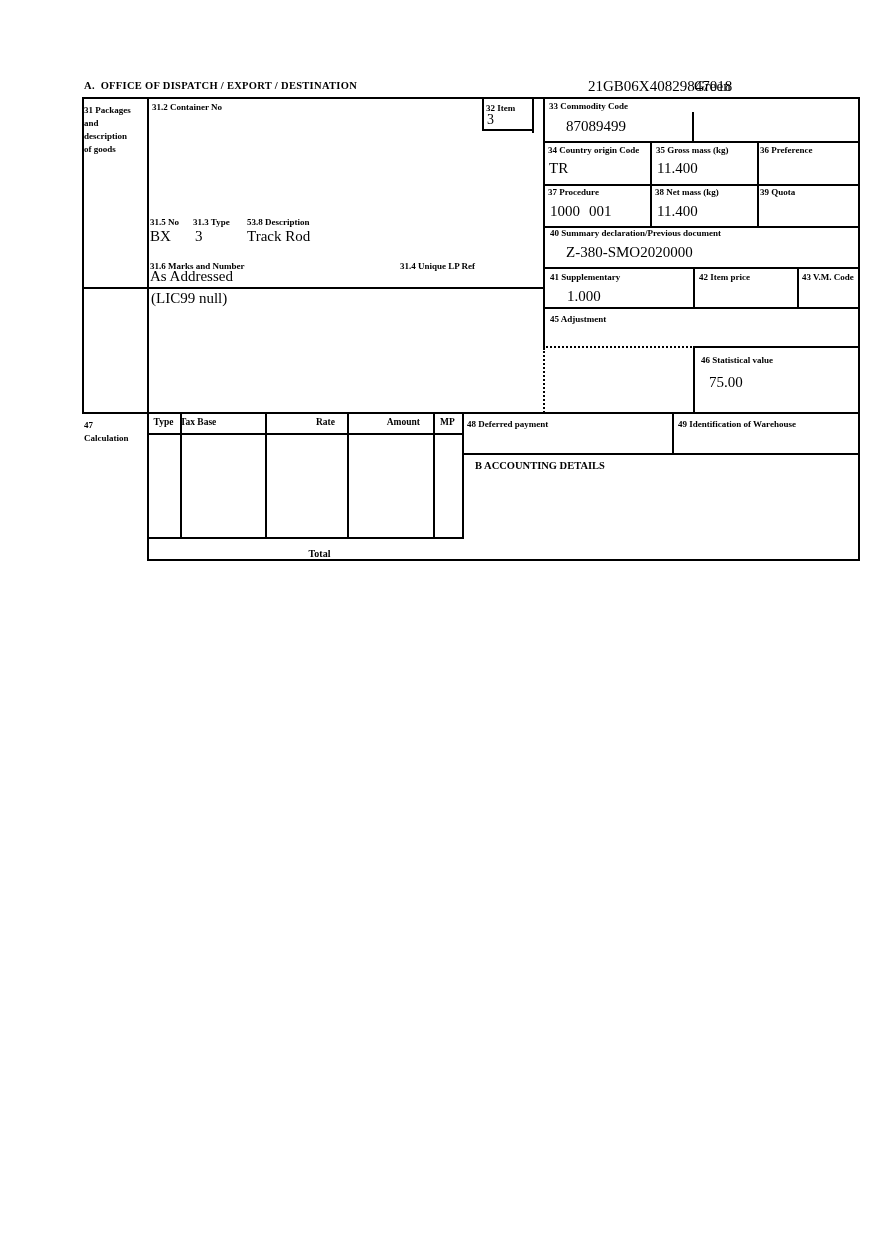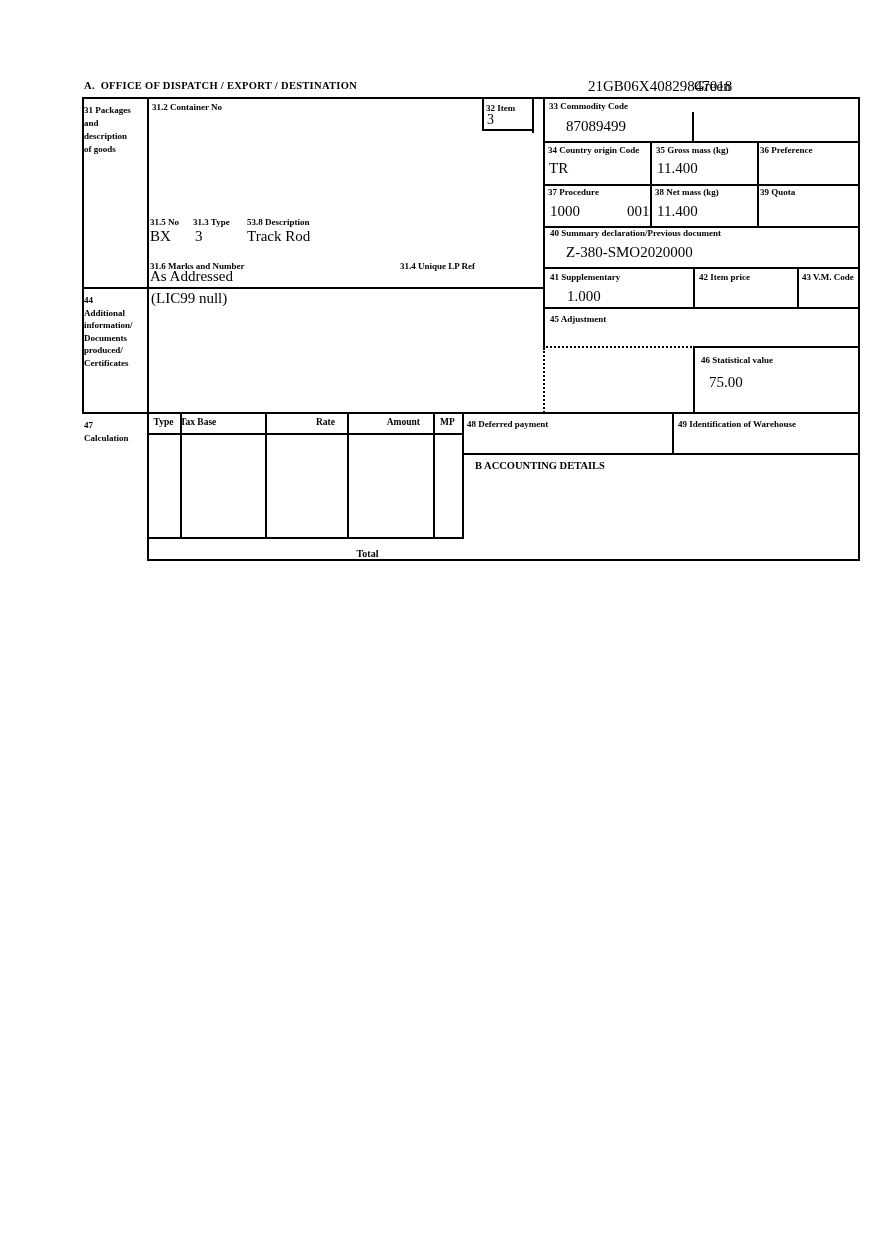--- a/index.html
+++ b/index.html
@@ -12,21 +12,21 @@
   .lbl{position:absolute;font-weight:bold;font-size:9px;line-height:10px;white-space:pre;}
   .val{position:absolute;font-size:15px;line-height:16px;white-space:pre;}
   .title{position:absolute;font-weight:bold;font-size:10.5px;white-space:pre;letter-spacing:0.3px;}
   .mrn{position:absolute;font-size:15px;white-space:pre;font-family:Liberation Serif, serif;}
   .stack{position:absolute;font-weight:bold;font-size:9px;}
   .stack div{line-height:13px;}
   .stack.tight div{line-height:12.6px;}
   .th{position:absolute;top:417px;font-weight:bold;font-size:9.5px;}
   .sect{position:absolute;font-weight:bold;font-size:10.5px;white-space:pre;margin-left:8px;}
   .total{position:absolute;left:147px;top:548px;width:315px;text-align:center;
-         text-indent:30px;font-weight:bold;font-size:10px;margin-left:48px;}
+         text-indent:30px;font-weight:bold;font-size:10px;}
 </style>
 </head>
 <body>
 
 <div class="page">
 
   <div class="title" style="left:84px;top:80px">A.  OFFICE OF DISPATCH / EXPORT / DESTINATION</div>
   <div class="mrn" style="left:588px;top:78px">21GB06X40829847018</div>
   <div class="mrn" style="left:694px;top:78px">Green</div>
 
@@ -71,28 +71,20 @@
 
   <div class="vl" style="left:672px;top:412px;height:42px"></div>
   <div class="hl" style="left:462px;top:453px;width:398px"></div>
 
   <div class="stack" style="left:84px;top:104px;width:60px">
     <div>31 Packages</div>
     <div>and</div>
     <div>description</div>
     <div>of goods</div>
   </div>
-  <div class="stack tight" style="left:84px;top:294px;width:64px">
-    <div>44</div>
-    <div>Additional</div>
-    <div>information/</div>
-    <div>Documents</div>
-    <div>produced/</div>
-    <div>Certificates</div>
-  </div>
   <div class="stack" style="left:84px;top:419px;width:64px">
     <div>47</div>
     <div>Calculation</div>
   </div>
 
   <div class="lbl" style="left:152px;top:102px">31.2 Container No</div>
   <div class="lbl" style="left:486px;top:103px">32 Item</div>
   <div class="lbl" style="left:549px;top:101px">33 Commodity Code</div>
   <div class="lbl" style="left:548px;top:145px">34 Country origin Code</div>
   <div class="lbl" style="left:656px;top:145px">35 Gross mass (kg)</div>
@@ -120,21 +112,21 @@
   <div class="th" style="left:265px;width:70px;text-align:right">Rate</div>
   <div class="th" style="left:347px;width:73px;text-align:right">Amount</div>
   <div class="th" style="left:433px;width:29px;text-align:center">MP</div>
   <div class="total">Total</div>
 
   <div class="val" style="left:487px;top:112px;font-size:14px">3</div>
   <div class="val" style="left:566px;top:118px">87089499</div>
   <div class="val" style="left:549px;top:160px">TR</div>
   <div class="val" style="left:657px;top:160px">11.400</div>
   <div class="val" style="left:550px;top:203px">1000</div>
-  <div class="val" style="left:627px;top:203px">001</div>
+  <div class="val" style="left:589px;top:203px">001</div>
   <div class="val" style="left:657px;top:203px">11.400</div>
   <div class="val" style="left:566px;top:244px">Z-380-SMO2020000</div>
   <div class="val" style="left:567px;top:288px">1.000</div>
   <div class="val" style="left:709px;top:374px">75.00</div>
   <div class="val" style="left:150px;top:228px">BX</div>
   <div class="val" style="left:195px;top:228px">3</div>
   <div class="val" style="left:247px;top:228px">Track Rod</div>
   <div class="val" style="left:150px;top:268px">As Addressed</div>
   <div class="val" style="left:151px;top:290px">(LIC99 null)</div>
 

